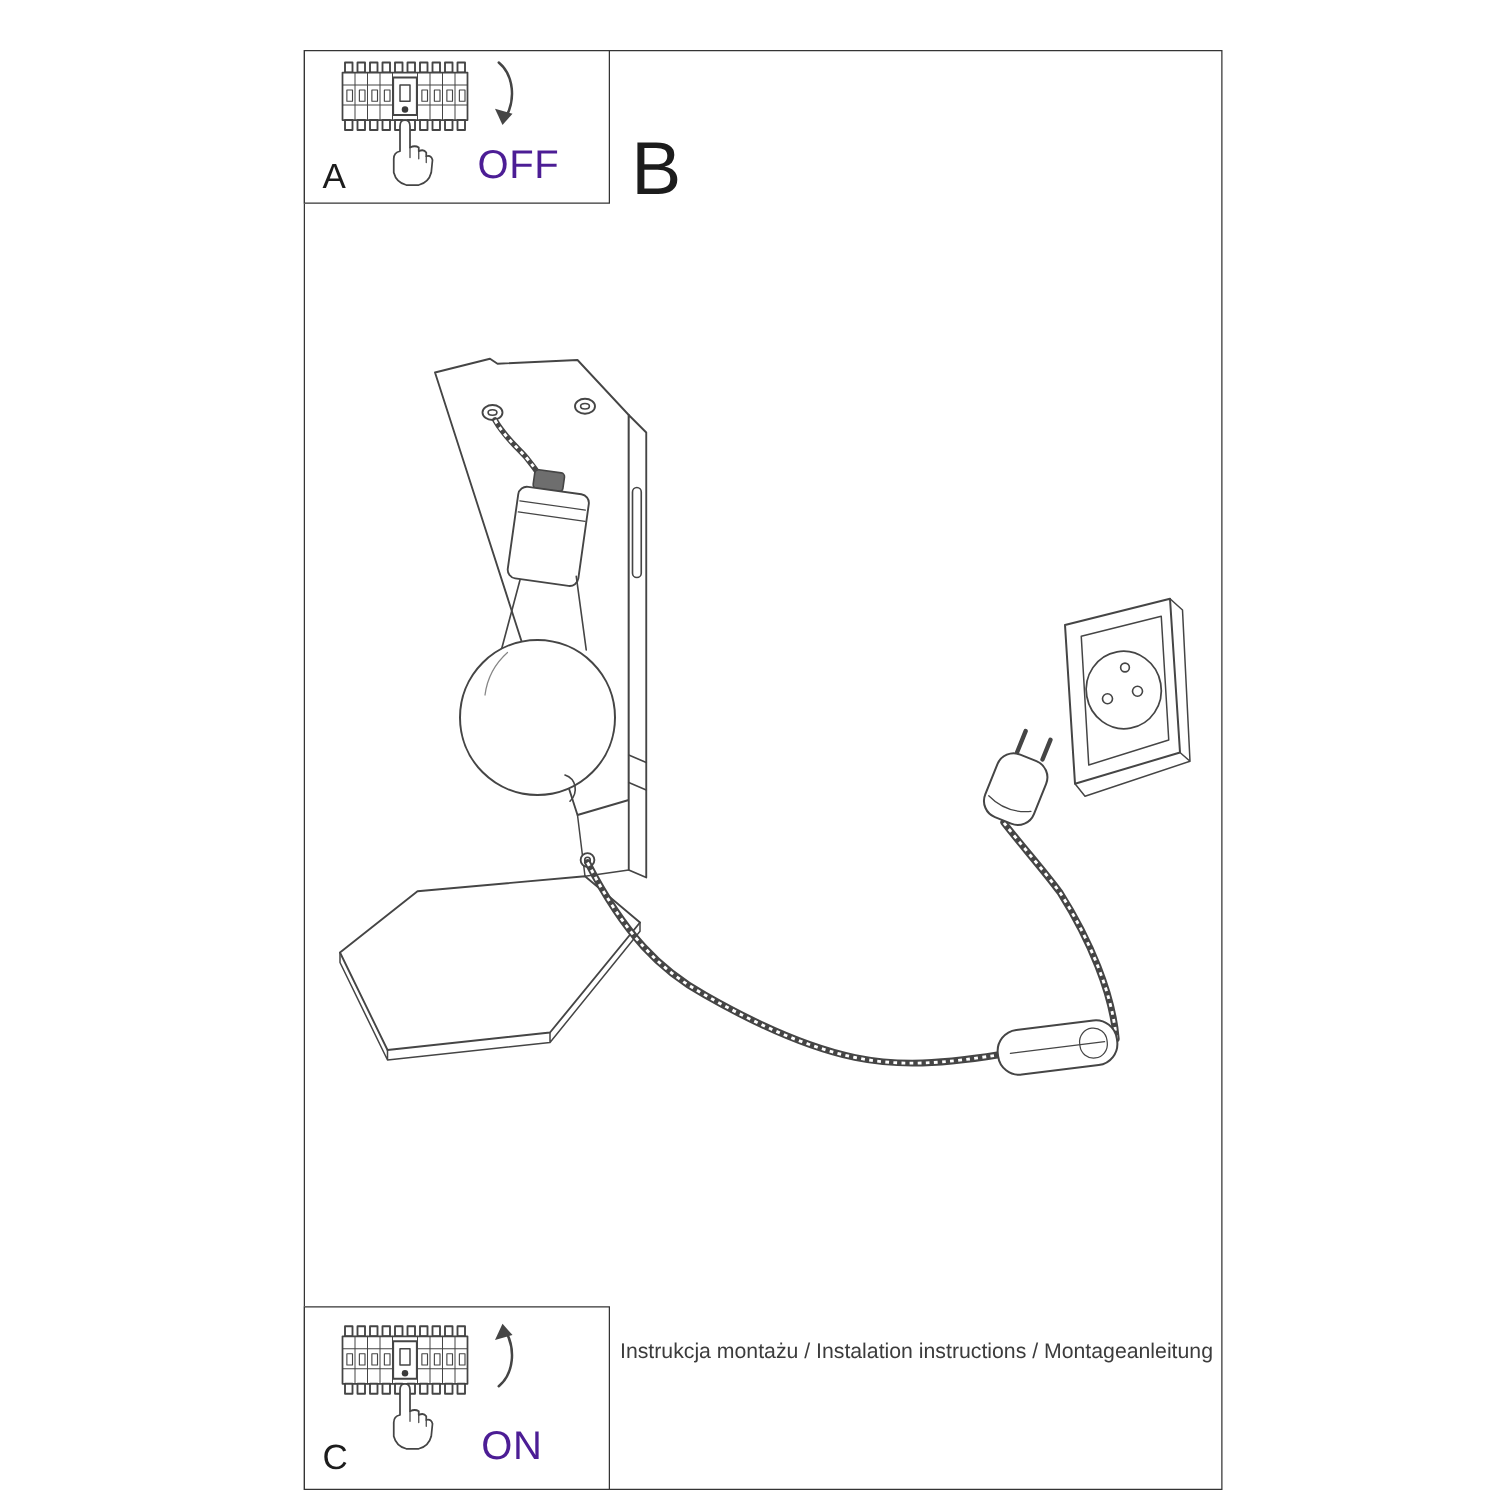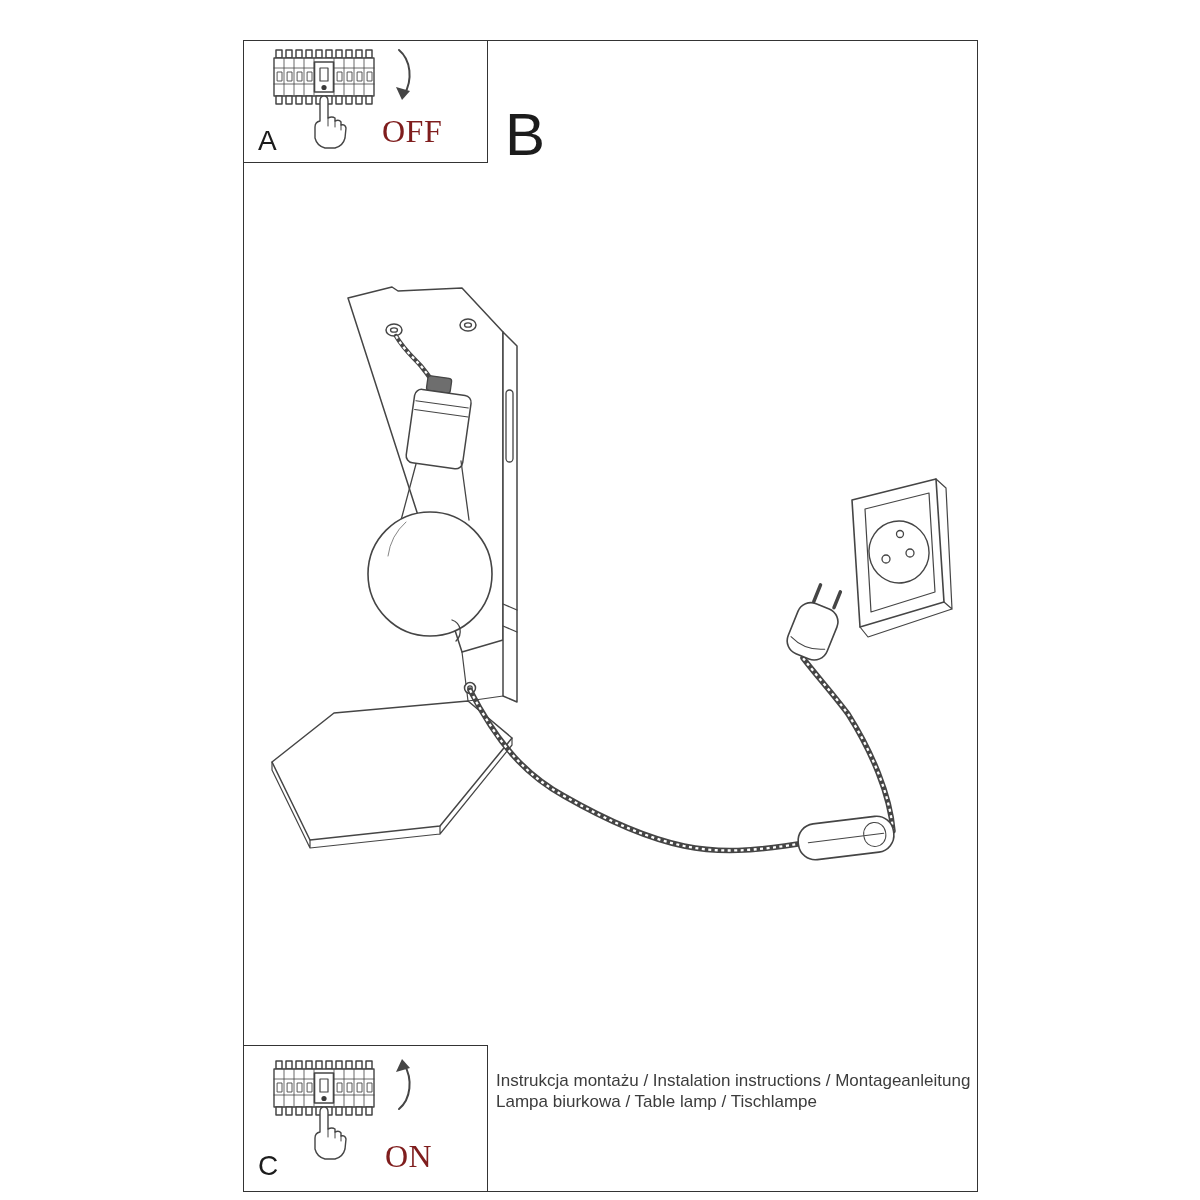--- a/index.html
+++ b/index.html
@@ -7,21 +7,21 @@
         font-family:"Liberation Sans", sans-serif;color:#1f1f1f;}
   .outer-border{position:absolute;left:243px;top:40px;width:735px;height:1152px;
         border:1.5px solid #343434;box-sizing:border-box;background:transparent;}
   .panel{position:absolute;border:1.5px solid #343434;box-sizing:border-box;background:#fff;}
   .panel-a{left:243px;top:40px;width:245px;height:123px;}
   .panel-c{left:243px;top:1045px;width:245px;height:147px;}
   .panel svg{position:absolute;left:0;top:0;}
   .step-letter{position:absolute;left:14px;font-size:28px;color:#1c1c1c;}
   .panel-a .step-letter{top:84px;}
   .panel-c .step-letter{top:104px;}
-  .action-label{position:absolute;font-size:32px;color:#7f1d1d;letter-spacing:.5px;font-family:Liberation Serif, serif;}
+  .action-label{position:absolute;font-size:32px;color:#4c1d95;letter-spacing:.5px;}
   .panel-a .action-label{left:138px;top:72px;}
   .panel-c .action-label{left:141px;top:92px;}
   .letter-b{position:absolute;left:505px;top:100px;font-size:60px;color:#1c1c1c;}
   .footer{position:absolute;left:496px;top:1070px;font-size:17px;line-height:21px;color:#3c3c3c;}
   .art{position:absolute;left:0;top:0;}
   .st{fill:#ffffff;stroke:#454545;stroke-width:1.5;stroke-linejoin:round;}
   .ln{fill:none;stroke:#454545;stroke-width:1.3;stroke-linejoin:round;stroke-linecap:round;}
   .cord{fill:none;stroke:#454545;stroke-width:5.5;stroke-linecap:round;}
   .braid{fill:none;stroke:#ffffff;stroke-width:2.3;stroke-dasharray:3 3.5;stroke-linecap:butt;}
 </style>
@@ -167,16 +167,15 @@
       <use href="#def-breaker" transform="translate(30,14)"></use>
       <use href="#def-hand" transform="translate(60,58)"></use>
       <use href="#def-arrow" transform="translate(146,66) scale(1,-1)"></use>
     </svg>
     <div class="step-letter">C</div>
     <div class="action-label">ON</div>
   </div>
 
   <div class="footer">
     <div>Instrukcja montażu / Instalation instructions / Montageanleitung</div>
-    <div>Lampa biurkowa / Table lamp / Tischlampe</div>
   </div>
 
 </div>
 
 </body></html>

